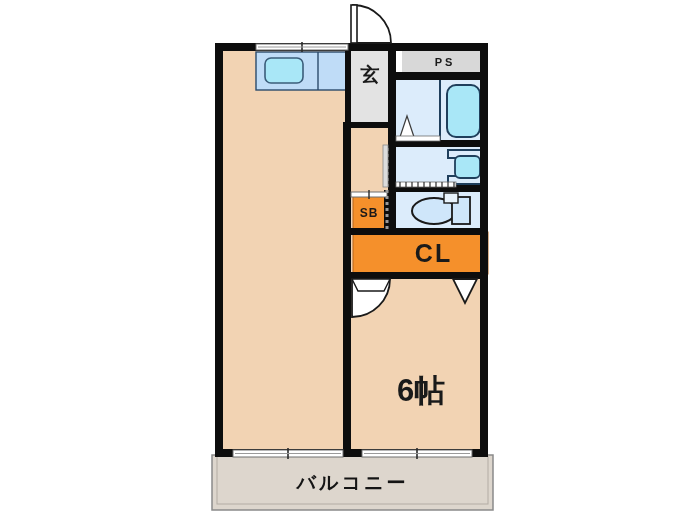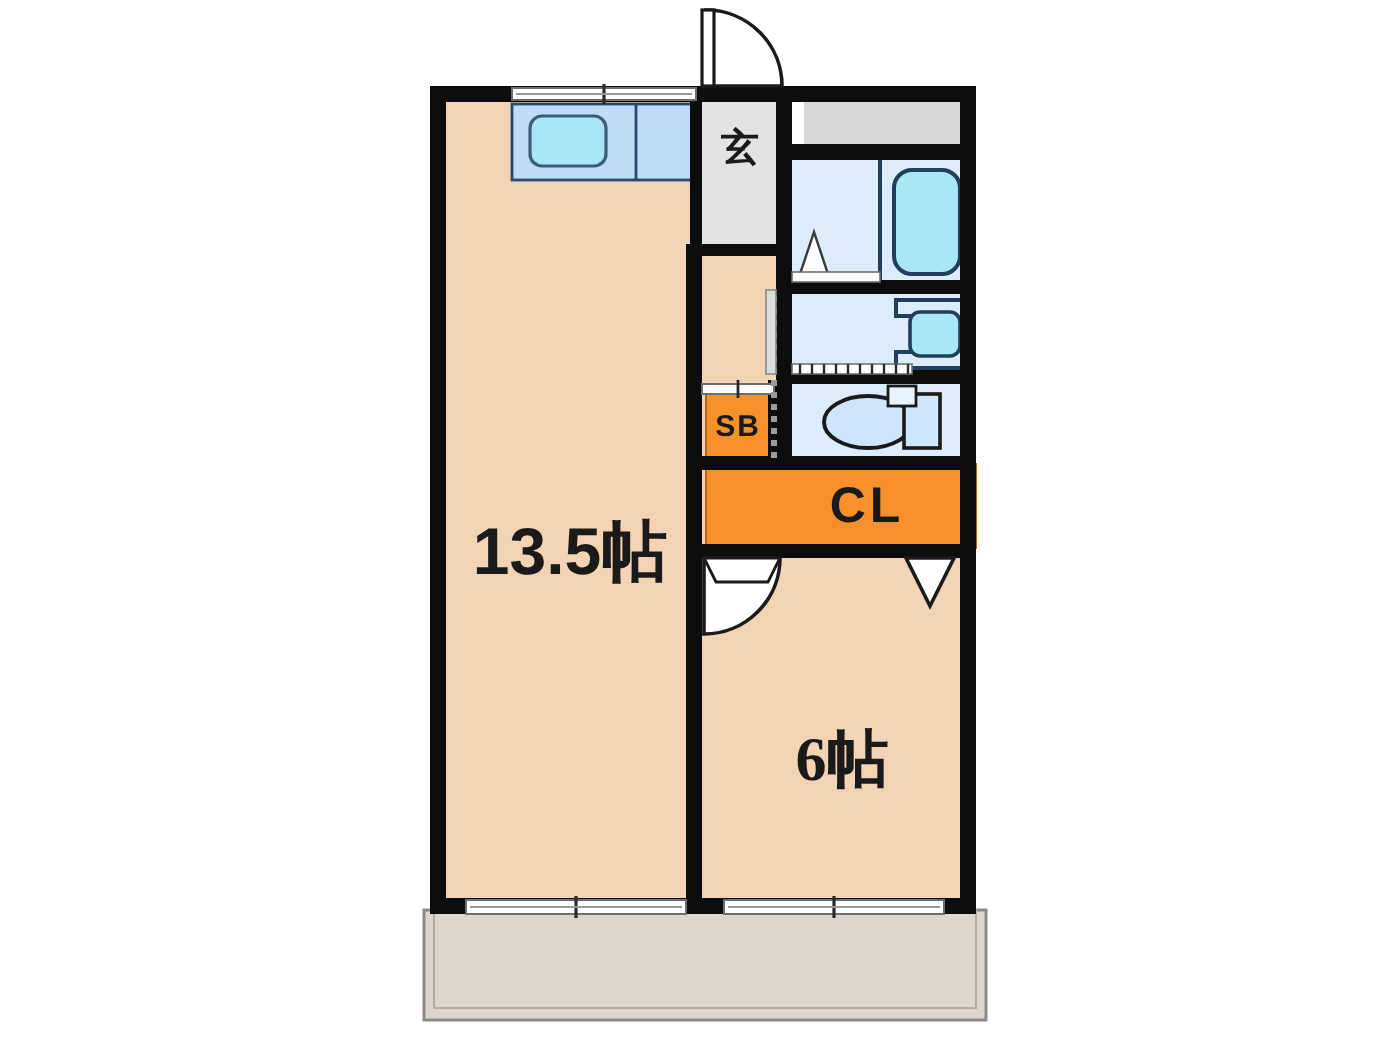--- a/index.html
+++ b/index.html
@@ -42,21 +42,21 @@
     font-size: 33px;
   }
   .lbl-room-sub {
     font-size: 31px;
   }
   .lbl-cl {
     font-size: 25px;
     letter-spacing: 2px;
   }
   .lbl-sb {
-    font-size: 15px;
+    font-size: 12px;
     letter-spacing: 1px;
   }
   .lbl-ps {
     font-size: 11px;
     letter-spacing: 3px;
   }
   .lbl-gen {
     font-size: 19px;
   }
   .lbl-balcony {
@@ -186,25 +186,26 @@
     <path d="M 353 43 L 353 5 A 38 38 0 0 1 391 43 Z" fill="#ffffff" stroke="#1a1a1a" stroke-width="1.8"></path>
     <rect x="351" y="5" width="6" height="38" fill="#ffffff" stroke="#1a1a1a" stroke-width="1.6"></rect>
 
     <path d="M 352 279 L 390 279 A 38 38 0 0 1 352 317 Z" fill="#ffffff" stroke="#1a1a1a" stroke-width="1.8"></path>
     <path d="M 352 279 L 390 279 L 384 291 L 358 291 Z" fill="#ffffff" stroke="#1a1a1a" stroke-width="1.4"></path>
 
     <path d="M 453 279 L 477 279 L 465 303 Z" fill="#ffffff" stroke="#1a1a1a" stroke-width="1.8"></path>
 
   </svg>
 
-  <div class="lbl lbl-ldk-sub" style="left:222px; top:255px; width:126px; height:40px;">13.5帖</div>
-
-  <div class="lbl lbl-room-sub" style="left:356px; top:360px; width:130px; height:38px;font-family:Liberation Serif, serif;">6帖</div>
+
+  <div class="lbl lbl-room-sub" style="left:356px; top:371px; width:130px; height:38px;">6帖</div>
 
   <div class="lbl lbl-gen" style="left:351px; top:60px; width:38px; height:28px;">玄</div>
 
+  <div class="lbl lbl-ps" style="left:402px; top:52px; width:86px; height:20px;">PS</div>
 
   <div class="lbl lbl-cl" style="left:353px; top:238px; width:161px; height:30px;">CL</div>
 
   <div class="lbl lbl-sb" style="left:353px; top:203px; width:32px; height:20px;">SB</div>
 
+  <div class="lbl lbl-balcony" style="left:212px; top:468px; width:281px; height:28px;">バルコニー</div>
 
 </div>
 
 </body></html>

